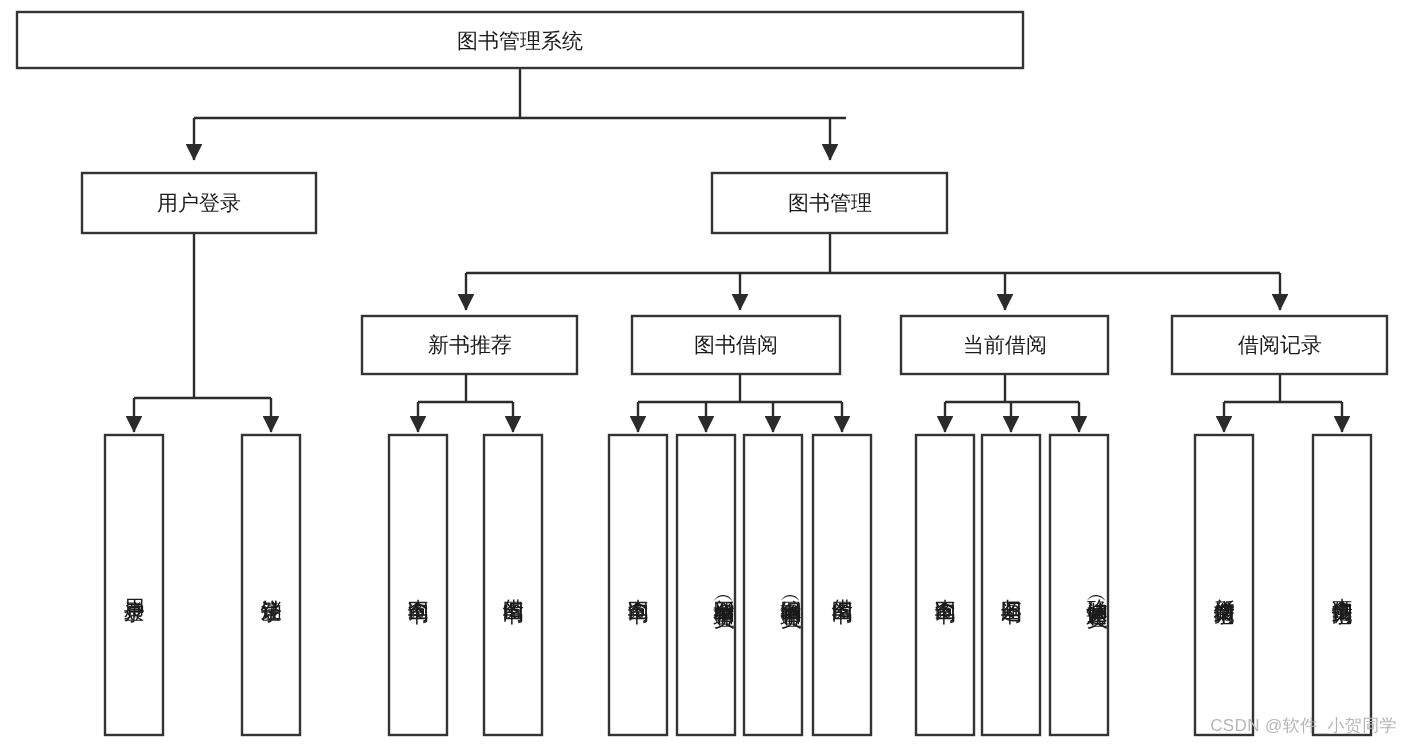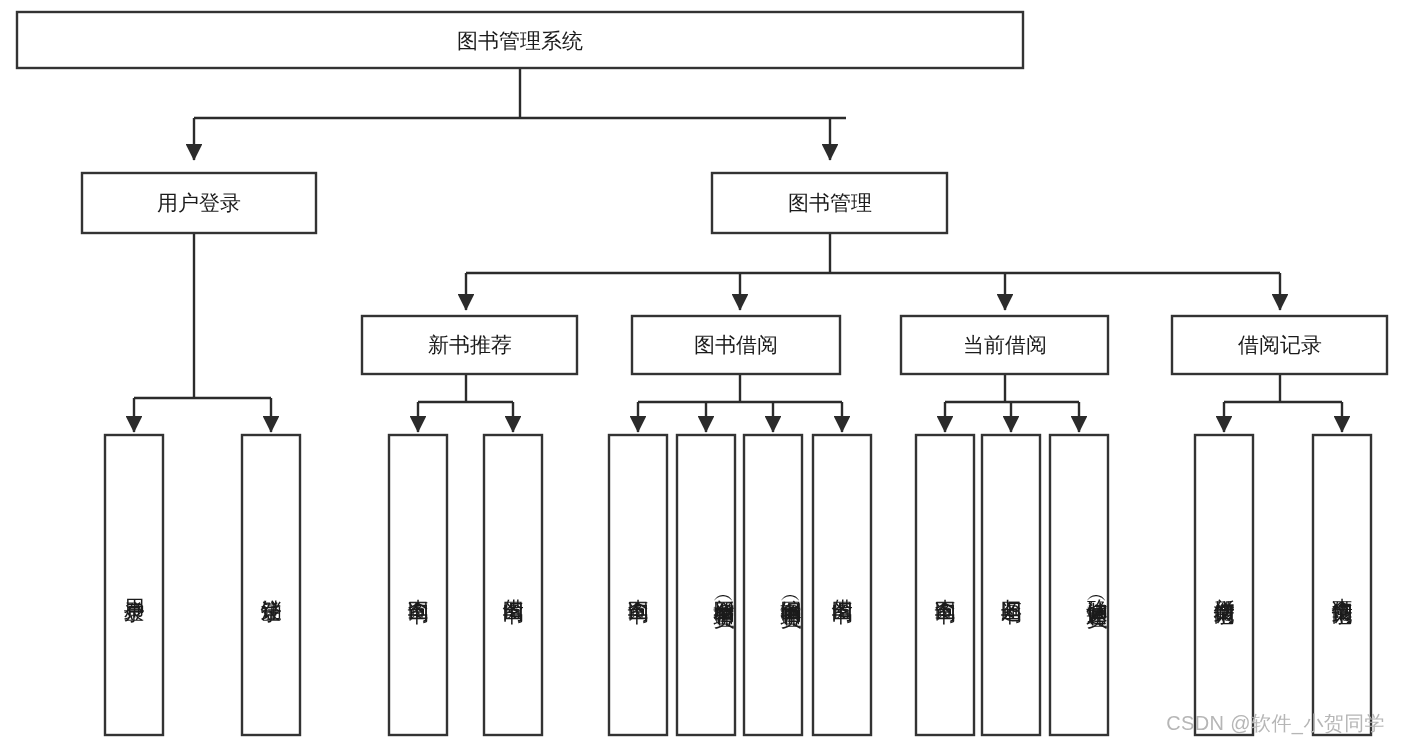--- a/index.html
+++ b/index.html
@@ -59,24 +59,24 @@
     letter-spacing: 1.5px;
     display: flex;
     align-items: center;
     justify-content: center;
     text-align: center;
     white-space: nowrap;
     user-select: none;
   }
   .watermark {
     position: absolute;
-    right: 20px;
+    right: 8px;
     bottom: 4px;
     font-family: "Liberation Sans", "DejaVu Sans", sans-serif;
-    font-size: 20px;
+    font-size: 17px;
     color: #b6b6b6;
     letter-spacing: 0.4px;
     white-space: nowrap;
     user-select: none;
   }
 </style>
 </head>
 <body>
 
 <div id="diagram-root">

